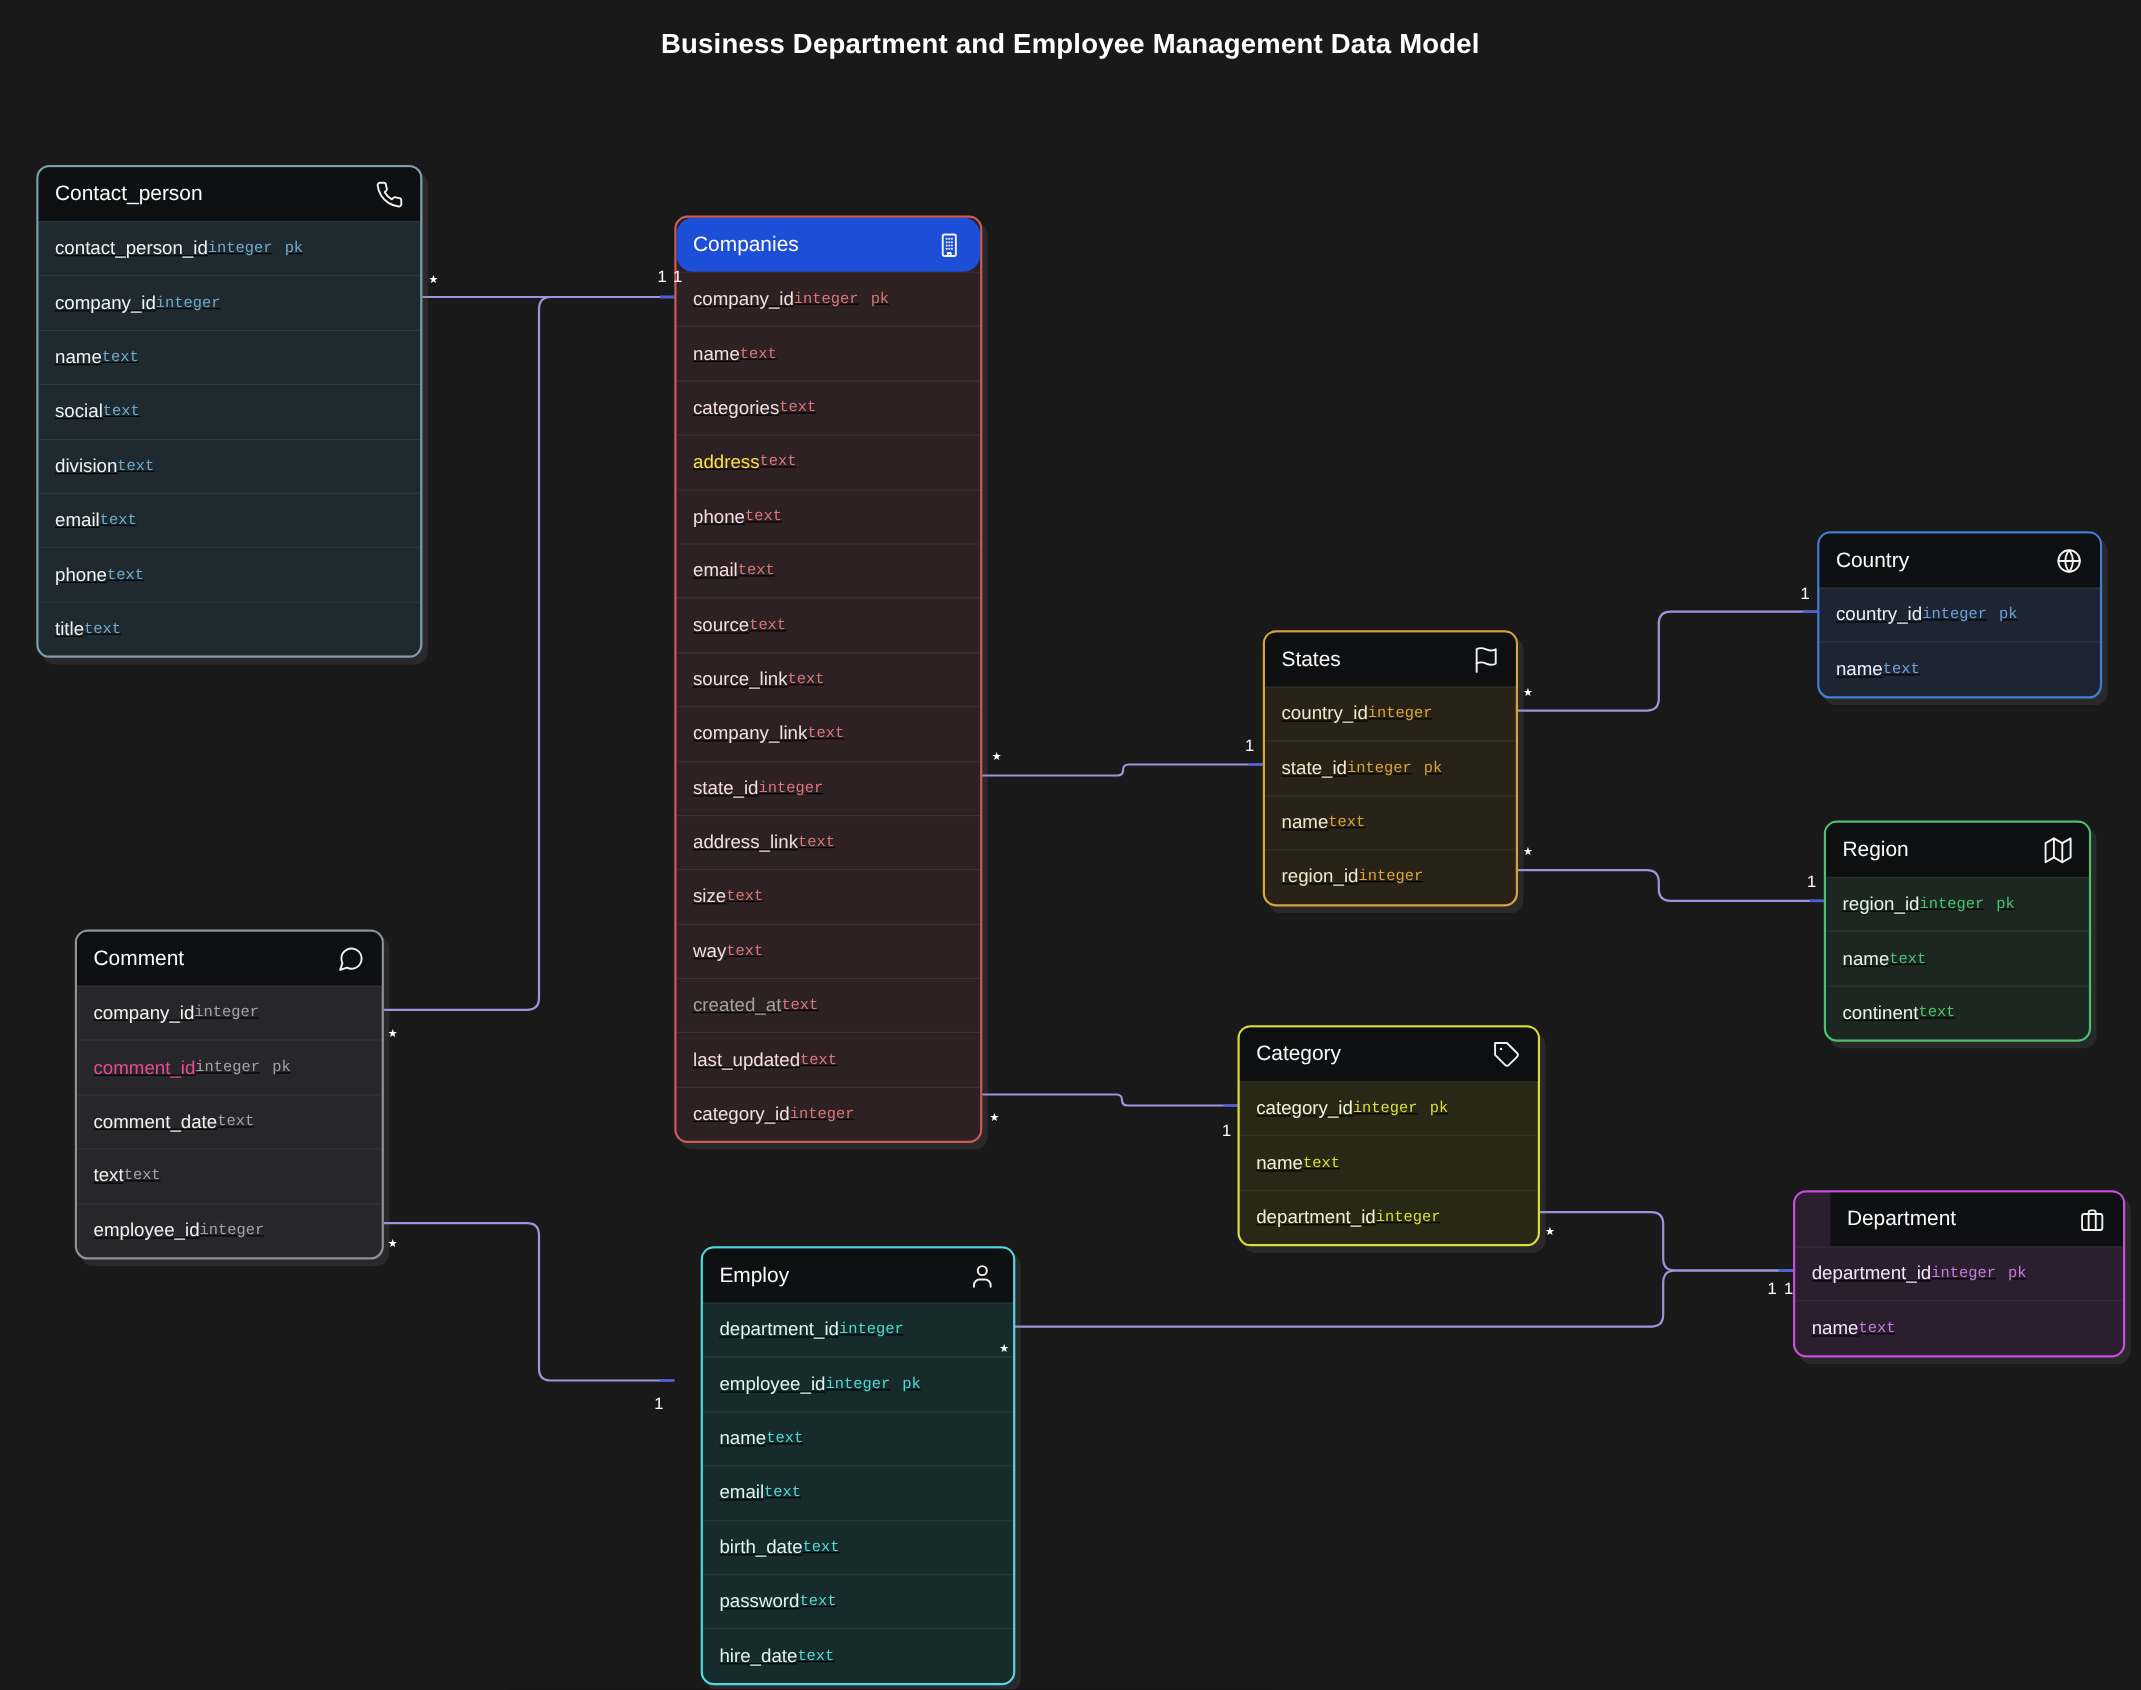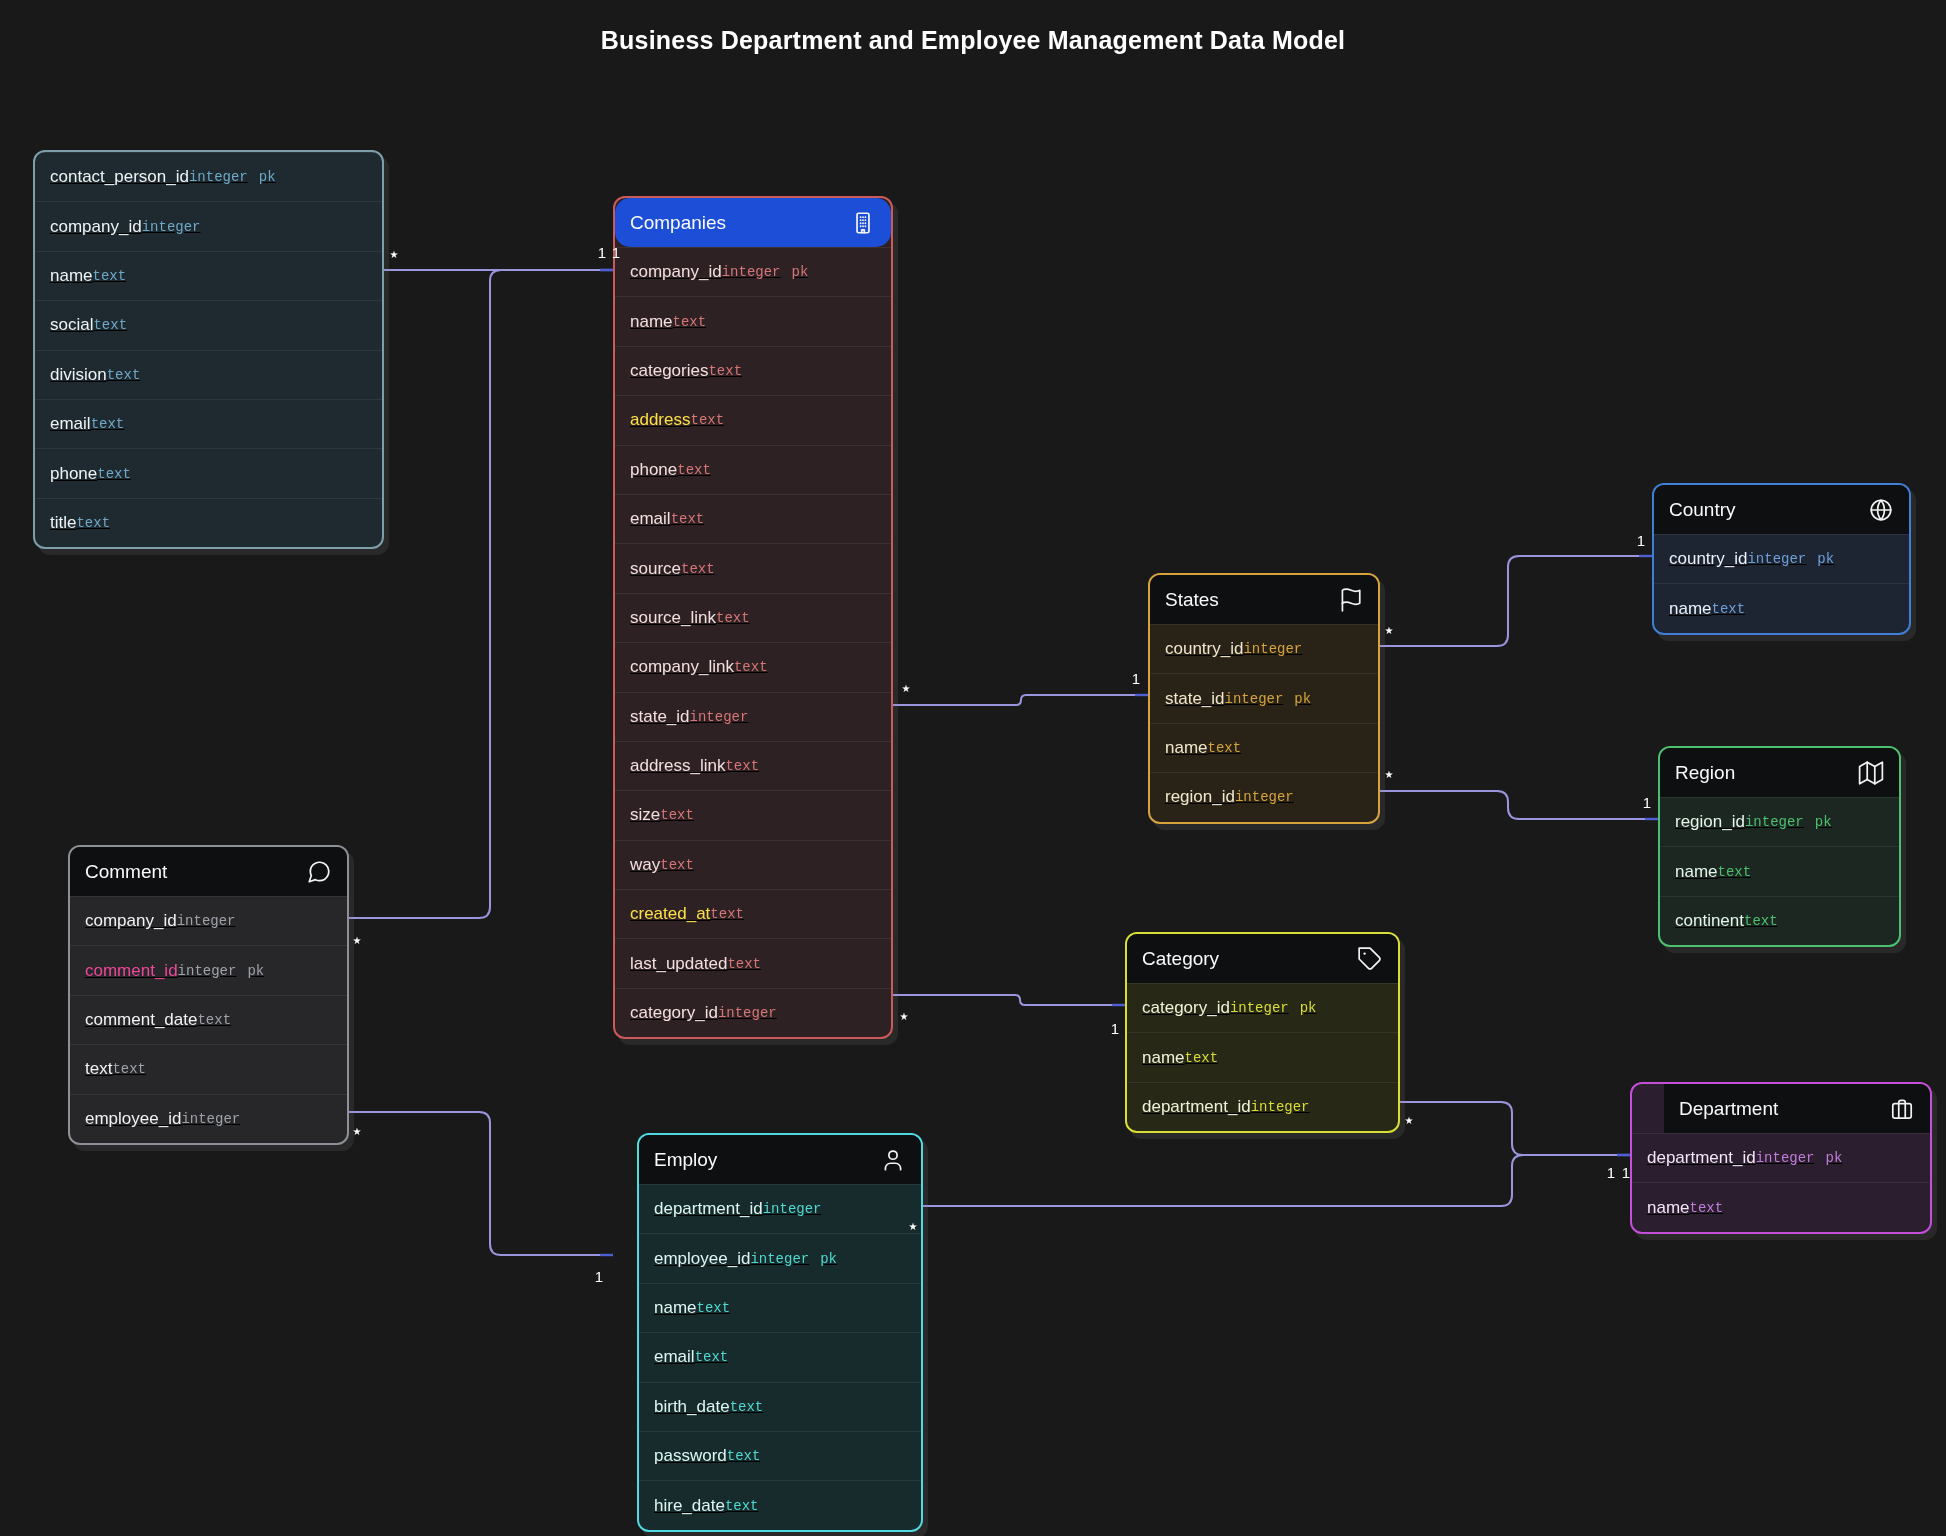--- a/index.html
+++ b/index.html
@@ -43,20 +43,28 @@
       <path d="M1112 1005 L1125 1005" stroke="#4e5fd3" stroke-width="2.4" fill="none"></path>
       <path d="M1400 1102 L1501 1102 Q1512 1102 1512 1113 L1512 1144 Q1512 1155 1523 1155 L1630 1155" stroke="#9b95dd" stroke-width="2" fill="none" style="pointer-events: stroke;"></path>
       <path d="M1617 1155 L1630 1155" stroke="#4e5fd3" stroke-width="2.4" fill="none"></path>
       <path d="M899 1206 L1501 1206 Q1512 1206 1512 1195 L1512 1166 Q1512 1155 1523 1155 L1630 1155" stroke="#9b95dd" stroke-width="2" fill="none" style="pointer-events: stroke;"></path>
       <path d="M1617 1155 L1630 1155" stroke="#4e5fd3" stroke-width="2.4" fill="none"></path>
       <path d="M349 1112 L479 1112 Q490 1112 490 1123 L490 1244 Q490 1255 501 1255 L613 1255" stroke="#9b95dd" stroke-width="2" fill="none" style="pointer-events: stroke;"></path>
       <path d="M600 1255 L613 1255" stroke="#4e5fd3" stroke-width="2.4" fill="none"></path>
     </svg>
   <div class="tables-layer">
       <div class="tbl" style="left: 33px; top: 150px; width: 347px; border-color: rgb(126, 159, 170); background: rgb(30, 42, 47);">
+        <div class="hd" style="background: rgb(13, 15, 16);">
+          <span>Contact_person</span>
+          <span class="ticon">
+            <svg width="26" height="26" viewBox="0 0 24 24" fill="none" stroke="#f2f2f2" stroke-width="1.6" stroke-linecap="round" stroke-linejoin="round">
+              <path d="M22 16.92v3a2 2 0 0 1-2.18 2 19.79 19.79 0 0 1-8.63-3.07 19.5 19.5 0 0 1-6-6 19.79 19.79 0 0 1-3.07-8.67A2 2 0 0 1 4.11 2h3a2 2 0 0 1 2 1.72 12.84 12.84 0 0 0 .7 2.81 2 2 0 0 1-.45 2.11L8.09 9.91a16 16 0 0 0 6 6l1.27-1.27a2 2 0 0 1 2.11-.45 12.84 12.84 0 0 0 2.81.7A2 2 0 0 1 22 16.92z"></path>
+            </svg>
+          </span>
+        </div>
         <div class="row">
           <span class="fname" style="color: rgb(238, 244, 246);">contact_person_id</span>
           <span class="ftype" style="color: rgb(111, 169, 201);">integer<span class="pk">pk</span></span>
         </div>
         <div class="row">
           <span class="fname" style="color: rgb(238, 244, 246);">company_id</span>
           <span class="ftype" style="color: rgb(111, 169, 201);">integer</span>
         </div>
         <div class="row">
           <span class="fname" style="color: rgb(238, 244, 246);">name</span>
@@ -153,21 +161,21 @@
         </div>
         <div class="row">
           <span class="fname" style="color: rgb(244, 223, 223);">size</span>
           <span class="ftype" style="color: rgb(214, 118, 118);">text</span>
         </div>
         <div class="row">
           <span class="fname" style="color: rgb(244, 223, 223);">way</span>
           <span class="ftype" style="color: rgb(214, 118, 118);">text</span>
         </div>
         <div class="row">
-          <span class="fname" style="color: #fde047;">created_at</span>
+          <span class="fname" style="color: #a3a3a3;">created_at</span>
           <span class="ftype" style="color: rgb(214, 118, 118);">text</span>
         </div>
         <div class="row">
           <span class="fname" style="color: rgb(244, 223, 223);">last_updated</span>
           <span class="ftype" style="color: rgb(214, 118, 118);">text</span>
         </div>
         <div class="row">
           <span class="fname" style="color: rgb(244, 223, 223);">category_id</span>
           <span class="ftype" style="color: rgb(214, 118, 118);">integer</span>
         </div>

